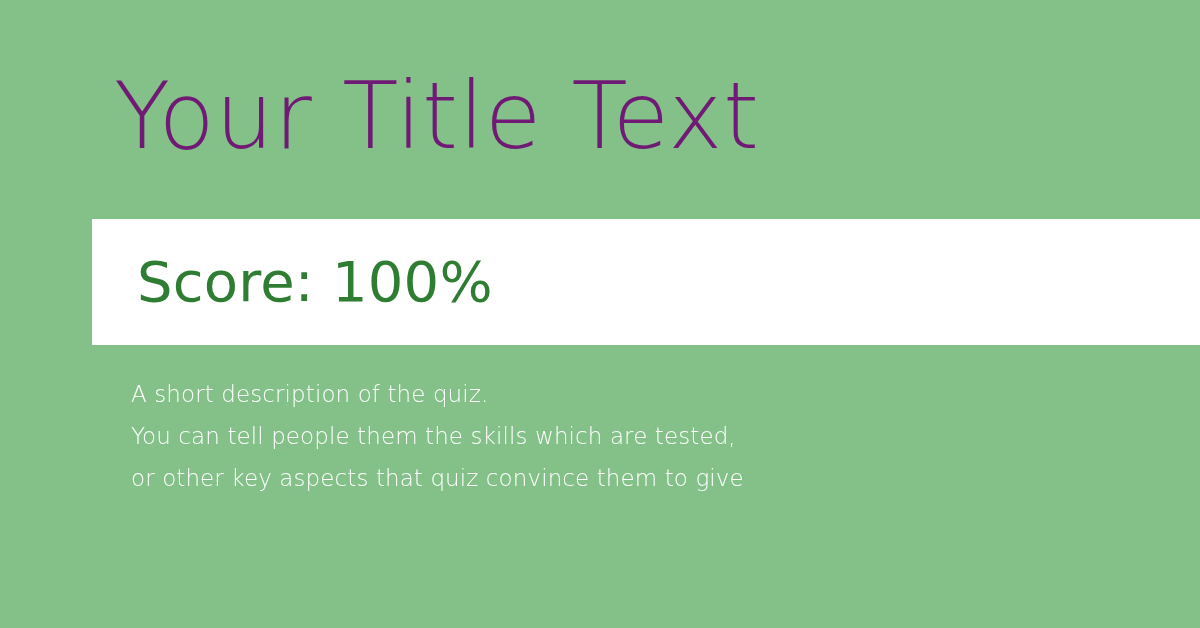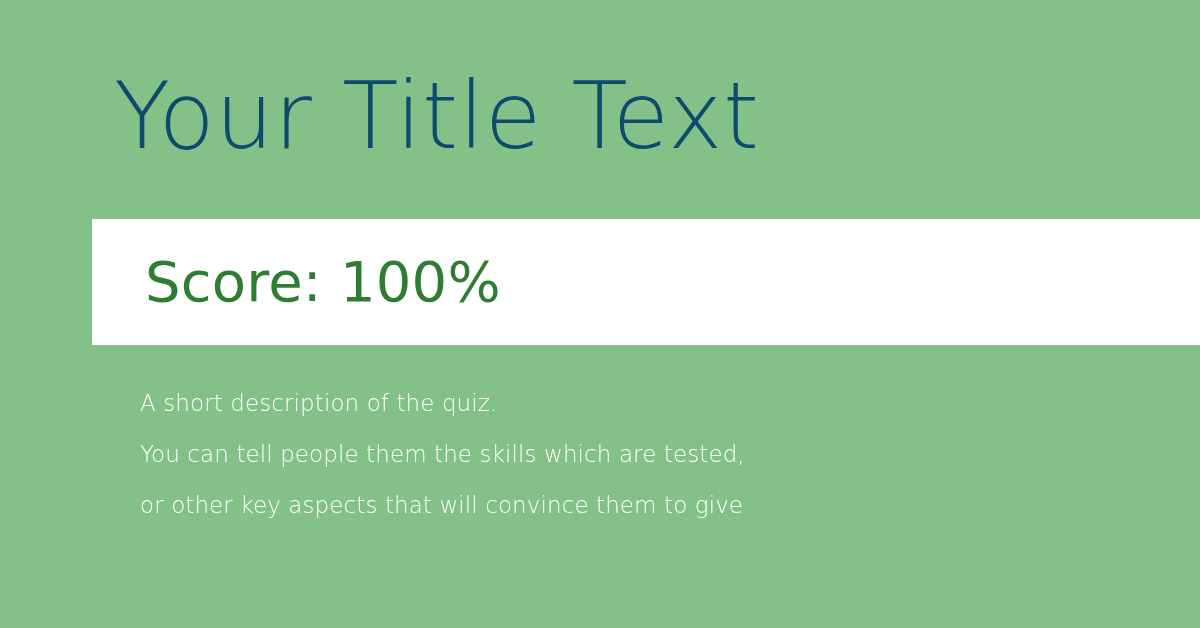--- a/index.html
+++ b/index.html
@@ -27,58 +27,58 @@
     position: absolute;
     left: 114px;
     top: 66px;
     width: 1000px;
     margin: 0;
     font-family: "DejaVu Sans", "Liberation Sans", sans-serif;
     font-size: 92px;
     font-weight: 100;
     letter-spacing: 0.5px;
     line-height: 1.1;
-    color: #0c4a6e;
+    color: #701a75;
     white-space: nowrap;
   }
 
   
   #score-band {
     position: absolute;
     left: 92px;
     top: 219px;
     width: 1108px;
     height: 126px;
     background: #ffffff;
     display: flex;
     align-items: center;
   }
 
   #score-text {
-    margin: 8px;
+    margin: 0;
     padding-left: 45px;
     font-family: "DejaVu Sans", "Liberation Sans", sans-serif;
     font-size: 56px;
     font-weight: 400;
     letter-spacing: 0.2px;
     line-height: 1;
     color: #2e7d32;
     white-space: nowrap;
   }
 
   
   #description {
     position: absolute;
     left: 127px;
     top: 371px;
     width: 660px;
   }
 
   .desc-line {
-    margin: 13px;
+    margin: 4px;
     font-family: "DejaVu Sans", "Liberation Sans", sans-serif;
     font-size: 23px;
     font-weight: 300;
     line-height: 38px;
     color: #ffffff;
     letter-spacing: 0.1px;
     white-space: nowrap;
   }
 </style>
 </head>
@@ -88,16 +88,16 @@
 
   <h1 id="title">Your Title Text</h1>
 
   <div id="score-band">
     <p id="score-text">Score: 100%</p>
   </div>
 
   <div id="description">
     <p class="desc-line">A short description of the quiz.</p>
     <p class="desc-line">You can tell people them the skills which are tested,</p>
-    <p class="desc-line">or other key aspects that will convince them to give</p>
+    <p class="desc-line">or other key aspects that quiz convince them to give</p>
   </div>
 
 </div>
 
 </body></html>

